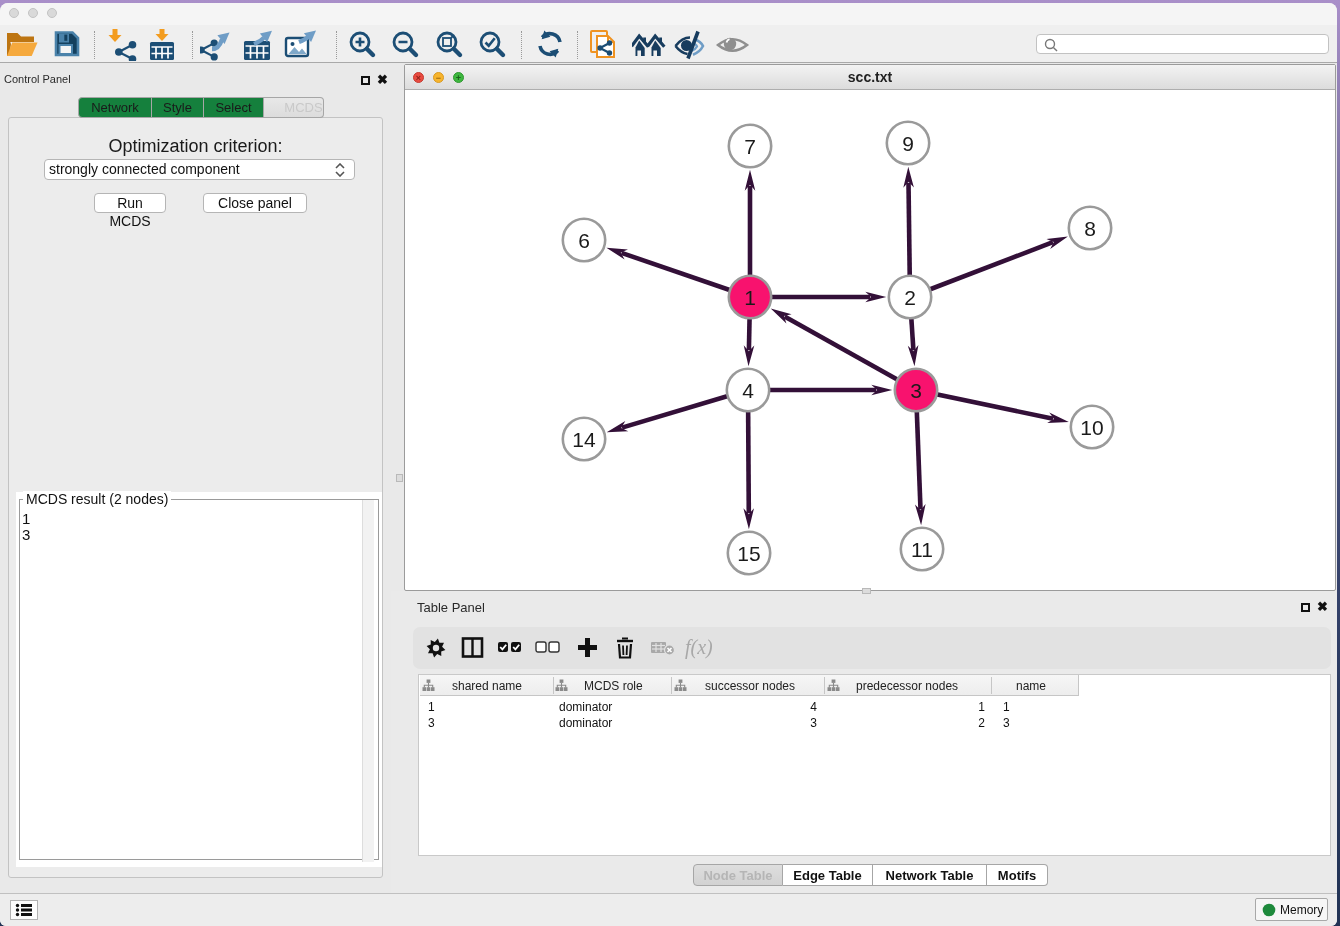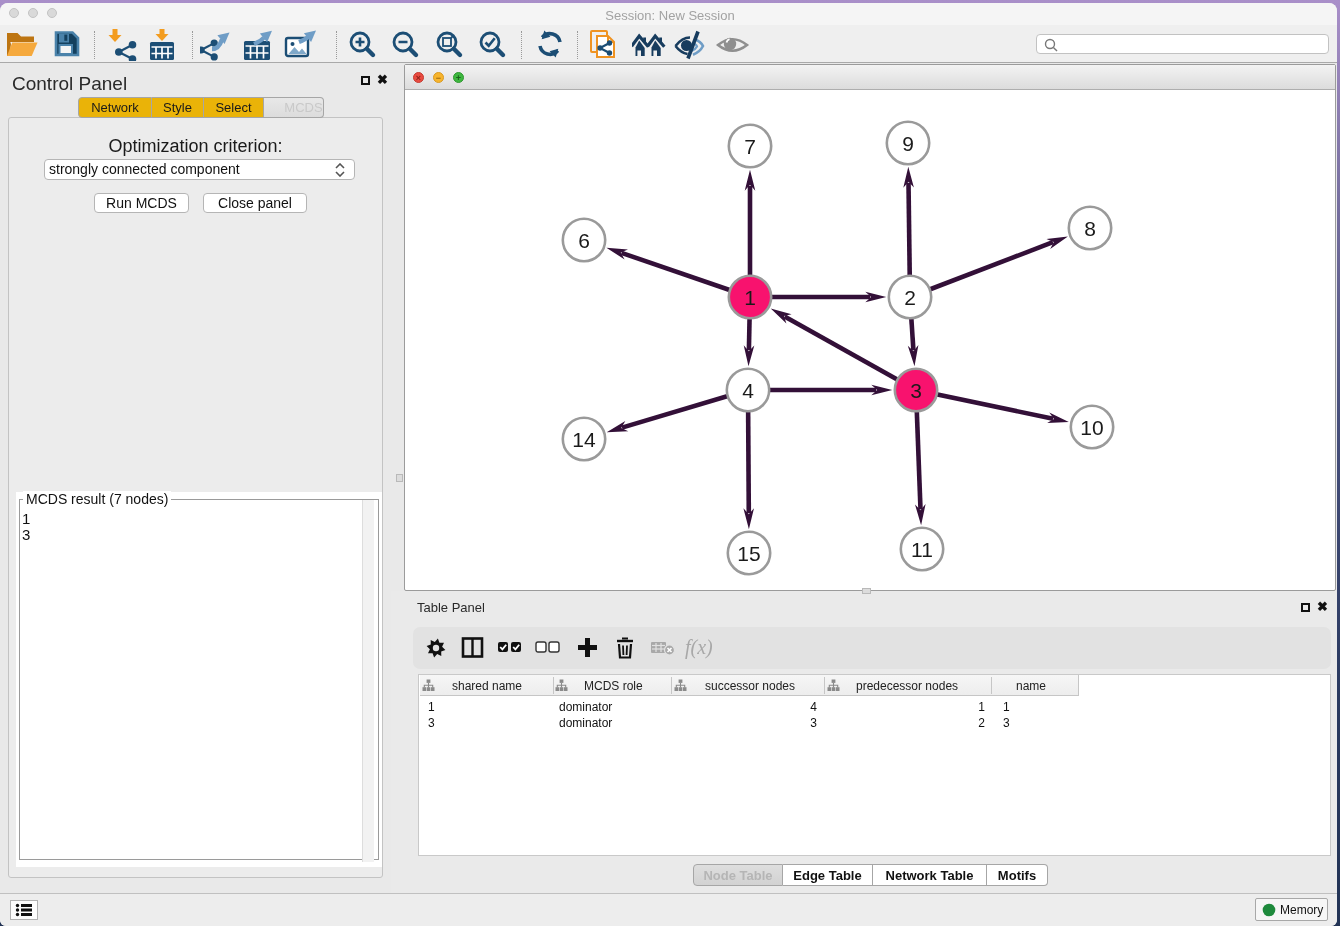--- a/index.html
+++ b/index.html
@@ -8,25 +8,25 @@
 #win { position:absolute; left:0; top:3px; width:1337px; height:923px; background:#e9e9e9; border-radius:8px 8px 6px 6px; overflow:hidden; }
 #titlebar { position:absolute; left:0; top:0; width:1337px; height:22px; background:#f5f5f5; }
 .tl { position:absolute; top:5px; width:10px; height:10px; border-radius:50%; background:#d9d9d9; border:1px solid #c3c3c3; }
 #titletext { position:absolute; top:5px; left:0; width:1340px; text-align:center; font-size:13px; color:#a2a2a2; }
 #toolbar { position:absolute; left:0; top:22px; width:1337px; height:38px; background:#efefef; border-bottom:1px solid #a9a9a9; }
 .sep { position:absolute; top:6px; height:28px; width:0; border-left:1px dotted #9a9a9a; }
 .ticon { position:absolute; top:6px; }
 #searchbox { position:absolute; left:1036px; top:9px; width:293px; height:20px; background:#fff; border:1px solid #c2c2c2; border-radius:4px; }
 
 #cpanel { position:absolute; left:0; top:60px; width:391px; height:830px; background:#e9e9e9; }
-#cphead { position:absolute; left:12px; top:10px; font-size:19px; color:#2a2a2a; }
+#cphead { position:absolute; left:4px; top:10px; font-size:11px; color:#2a2a2a; }
 .floatbtn { position:absolute; top:13px; width:9px; height:9px; border:2px solid #111; }
 .closex { position:absolute; top:9px; font-size:13px; font-weight:bold; color:#111; }
 #cptabs { position:absolute; left:78px; top:34px; height:21px; display:flex; }
-.cptab { height:21px; font-size:13px; color:#1a1a1a; background:#eab308; border:1px solid #a6a6a6; border-left:none; display:flex; align-items:center; justify-content:center; }
+.cptab { height:21px; font-size:13px; color:#1a1a1a; background:#15803d; border:1px solid #a6a6a6; border-left:none; display:flex; align-items:center; justify-content:center; }
 .cptab.first { border-left:1px solid #a6a6a6; border-radius:4px 0 0 4px; }
 .cptab.last { border-radius:0 4px 4px 0; }
 .cptab.sel { background:linear-gradient(180deg,#e8e8e8,#dcdcdc); color:#c9c9c9;padding-left:20px; }
 #cpcontent { position:absolute; left:8px; top:54px; width:375px; height:761px; background:#ececec; border:1px solid #c3c3c3; border-radius:3px; }
 #optlabel { position:absolute; left:0; top:73px; width:100%; text-align:center; font-size:18px; color:#1a1a1a; }
 #combo { position:absolute; left:44px; top:96px; width:311px; height:21px; background:#fff; border:1px solid #b5b5b5; border-radius:4px; font-size:14px; color:#111; line-height:19px; padding-left:4px; }
 .btn { position:absolute; top:130px; height:20px; background:#fff; border:1px solid #b5b5b5; border-radius:4px; font-size:14px; color:#111; text-align:center; line-height:18px; }
 #mcdsbox { position:absolute; left:16px; top:429px; width:366px; height:375px; background:#fff; }
 #mcdsborder { position:absolute; left:3px; top:7px; width:360px; height:361px; border:1px solid #9a9a9a; }
 #mcdslegend { position:absolute; left:7px; top:-1px; background:#fff; padding:0 3px; font-size:14px; color:#111; }
@@ -55,21 +55,20 @@
 #listbtn { position:absolute; left:10px; top:6px; width:28px; height:20px; background:#fdfdfd; border:1px solid #b2b2b2; }
 #membtn { position:absolute; left:1255px; top:4px; width:73px; height:23px; background:#f6f6f6; border:1px solid #a8a8a8; border-radius:2px; font-size:12px; color:#111; }
 </style>
 </head>
 <body>
 <div id="win">
   <div id="titlebar">
     <div class="tl" style="left:9px;"></div>
     <div class="tl" style="left:28px;"></div>
     <div class="tl" style="left:47px;"></div>
-    <div id="titletext">Session: New Session</div>
   </div>
   <div id="toolbar">
     <svg class="ticon" width="34" height="32" style="left:5px;top:4px;">
         <path d="M2 4 h10.5 l3.5 3.5 h13 v5.5 h-27 z" fill="#bd7512"></path>
         <path d="M2 4 v23 h2.5 l1.5-12 z" fill="#bd7512"></path>
         <path d="M2 27 l5.2-13.5 h25.3 l-5.8 13.5 z" fill="#f5a93d"></path>
       </svg>
     <svg class="ticon" width="30" height="32" style="left:52px;top:4px;">
         <path d="M4 3.5 h16.5 l5.5 5.5 v17 h-22 z" fill="#14405e" stroke="#4a82aa" stroke-width="2.6"></path>
         <rect x="7" y="4.8" width="10" height="8.7" fill="#4a82aa"></rect>
@@ -205,25 +204,25 @@
       <div class="cptab" style="width:60px;">Select</div>
       <div class="cptab sel last" style="width:60px;">MCDS</div>
     </div>
     <div id="optlabel">Optimization criterion:</div>
     <div id="combo">strongly connected component
       <svg width="10" height="14" style="position:absolute;right:9px;top:3px;">
         <path d="M1 5 L5 1 L9 5" fill="none" stroke="#555" stroke-width="1.6"></path>
         <path d="M1 9 L5 13 L9 9" fill="none" stroke="#555" stroke-width="1.6"></path>
       </svg>
     </div>
-    <div class="btn" style="left:94px;width:95px;">Run MCDS</div>
+    <div class="btn" style="left:94px;width:72px;">Run MCDS</div>
     <div class="btn" style="left:203px;width:104px;">Close panel</div>
     <div id="mcdsbox">
       <div id="mcdsborder"></div>
-      <div id="mcdslegend">MCDS result (7 nodes)</div>
+      <div id="mcdslegend">MCDS result (2 nodes)</div>
       <div id="mcdsscroll"></div>
       <div style="position:absolute;left:6px;top:19px;font-size:15px;color:#111;line-height:15.5px;">1<br>3</div>
     </div>
   </div>
   <div id="tpanel">
     <div id="tphead">Table Panel</div>
     <div class="floatbtn" style="left:910px;top:12px;"></div>
     <div class="closex" style="left:926px;top:8px;">✖</div>
     <div id="tptoolbar">
       <svg width="24" height="24" style="position:absolute;left:11px;top:9px;">
@@ -324,20 +323,21 @@
       <div class="tptab" style="width:90px;">Edge Table</div>
       <div class="tptab" style="width:114px;">Network Table</div>
       <div class="tptab last" style="width:61px;">Motifs</div>
     </div>
   </div>
   <div id="netwin">
     <div id="nettitle">
       <div class="mtl" style="left:8px;background:#ea4b40;border:1px solid #c33a31;color:#8d221b;">×</div>
       <div class="mtl" style="left:28px;background:#f7b42c;border:1px solid #d99a22;color:#9a6a11;">−</div>
       <div class="mtl" style="left:48px;background:#3eb73f;border:1px solid #2f9830;color:#1a641b;">+</div>
+      <div id="nettext">scc.txt</div>
     </div>
     <svg id="graph" width="930" height="500" style="position:absolute;left:0;top:26px;" viewBox="0 0 930 500">
 <line x1="345.0" y1="206.0" x2="345.0" y2="94.7" stroke="#331038" stroke-width="4.6"></line>
 <path d="M345.0 78.7 L350.3 99.7 L345.0 93.8 L339.7 99.7 Z" fill="#331038"></path>
 <line x1="345.0" y1="206.0" x2="216.5" y2="161.9" stroke="#331038" stroke-width="4.6"></line>
 <path d="M201.4 156.7 L223.0 158.5 L215.7 161.6 L219.6 168.5 Z" fill="#331038"></path>
 <line x1="345.0" y1="206.0" x2="465.3" y2="206.0" stroke="#331038" stroke-width="4.6"></line>
 <path d="M481.3 206.0 L460.3 211.3 L466.2 206.0 L460.3 200.7 Z" fill="#331038"></path>
 <line x1="345.0" y1="206.0" x2="343.9" y2="259.3" stroke="#331038" stroke-width="4.6"></line>
 <path d="M343.5 275.3 L338.7 254.2 L343.8 260.2 L349.3 254.4 Z" fill="#331038"></path>

